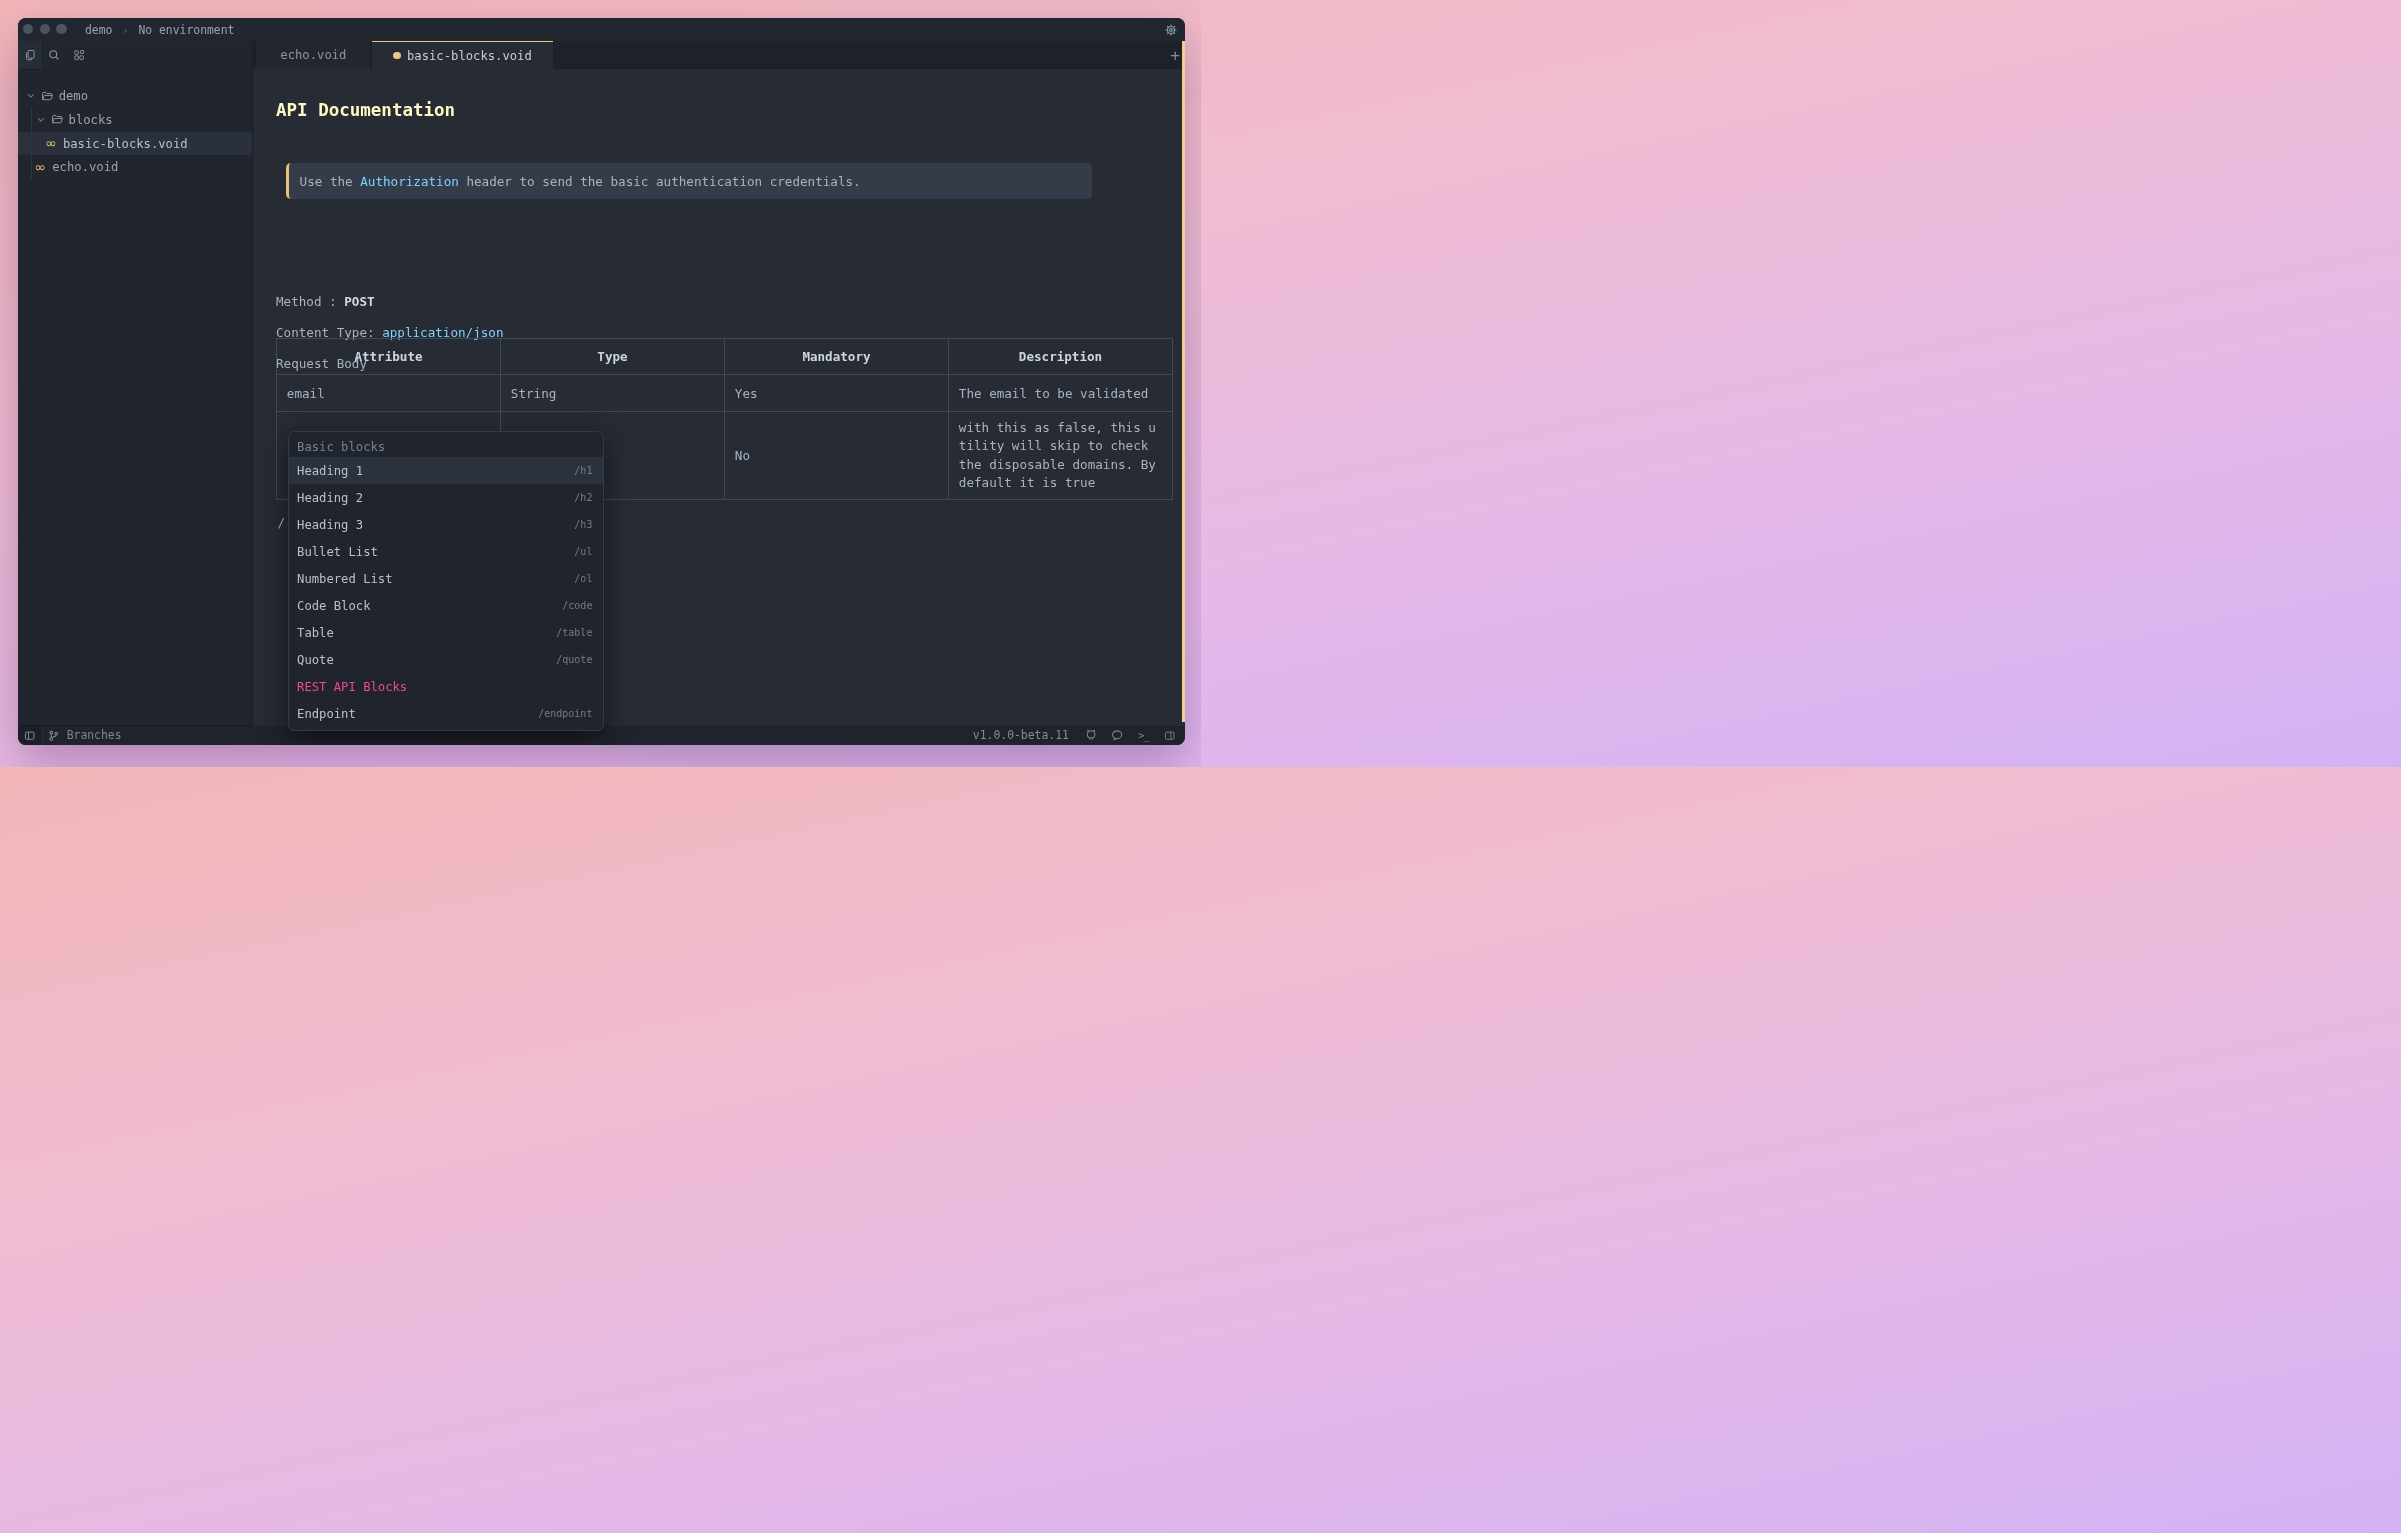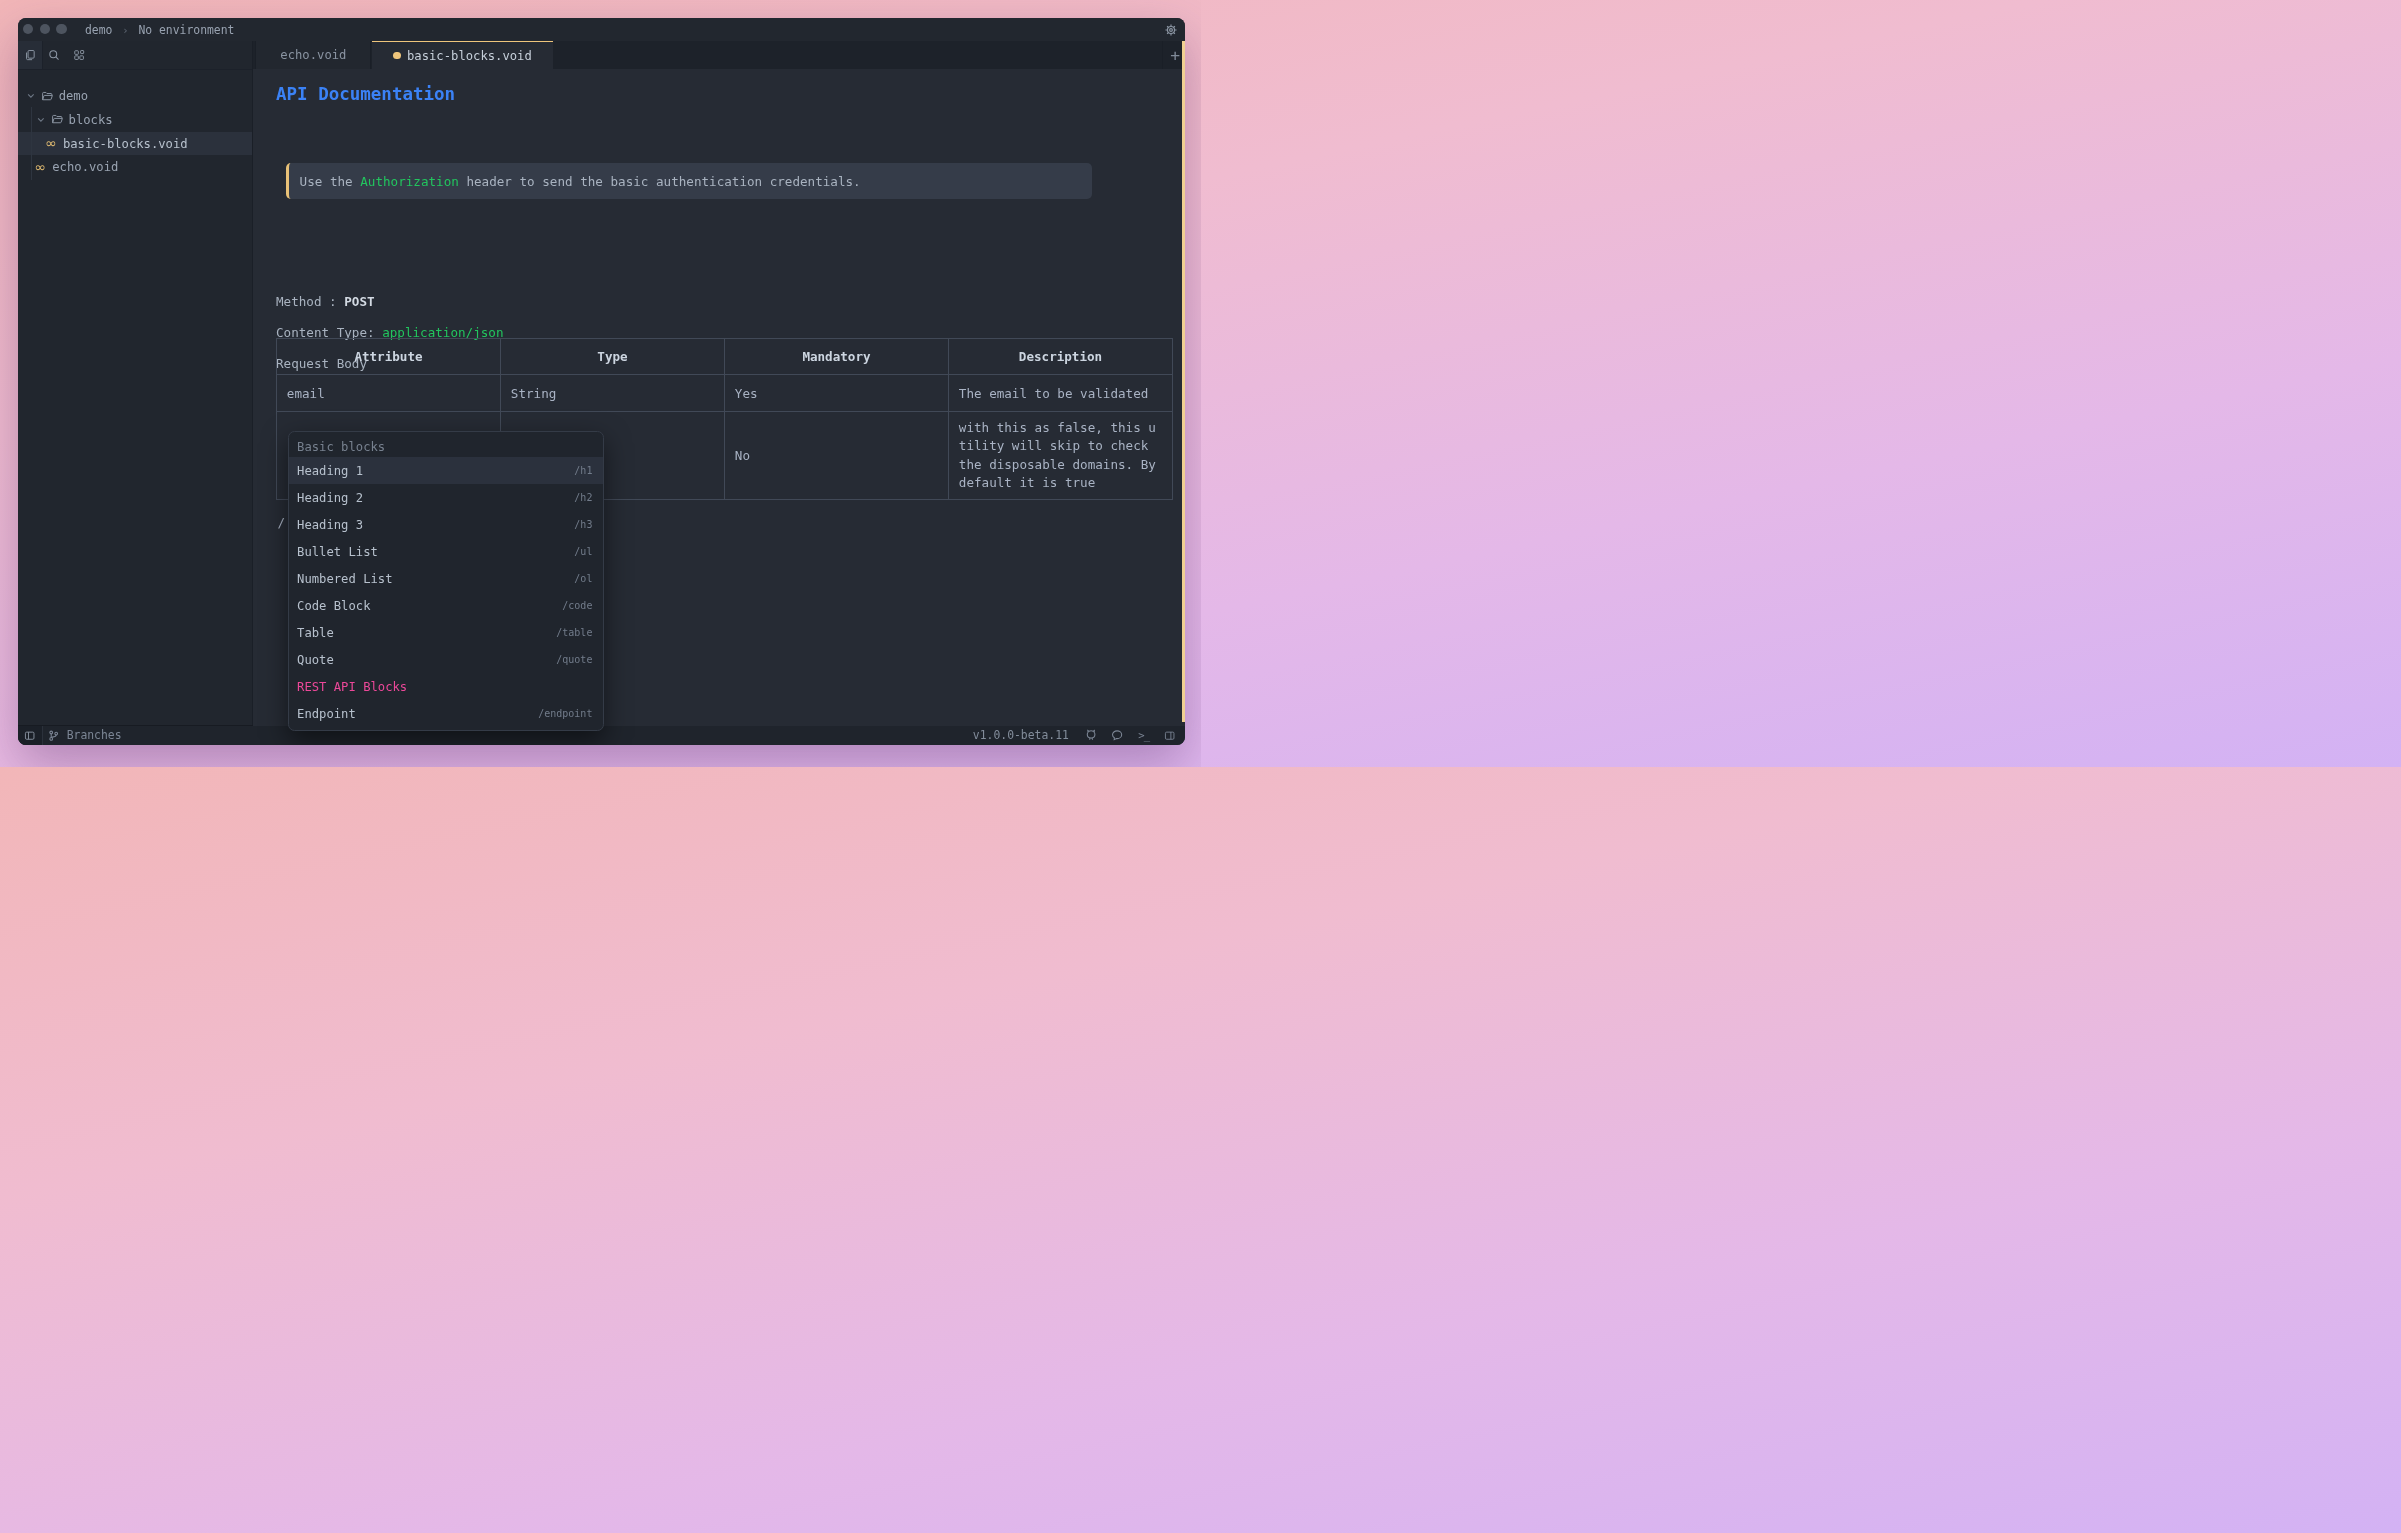--- a/index.html
+++ b/index.html
@@ -42,25 +42,25 @@
   .main{position:absolute;left:235px;top:23px;right:0;bottom:19.5px;z-index:10;}
   .tabstrip{position:absolute;left:0;top:0;right:0;height:28px;background:#1d222a;border-bottom:0.8px solid #1a1f27;}
   .tab{position:absolute;top:0;height:28px;display:flex;align-items:center;justify-content:center;gap:6.5px;
     font-size:12.2px;box-sizing:border-box;}
   .tab.inactive{left:2.4px;width:116px;background:#22272f;border-right:0.8px solid #1a1f27;border-left:0.8px solid #1a1f27;color:#8a94a2;}
   .tab.active{left:119px;width:181px;height:28.5px;background:#262b34;border-top:1.6px solid #eec57c;color:#c6cfda;z-index:2;}
   .mod-dot{width:7.3px;height:7.3px;border-radius:50%;background:#eec57c;flex:0 0 auto;}
   .plus-zone{position:absolute;left:909px;top:0;width:24.4px;height:28px;border-left:0.8px solid #1a1f27;
     display:flex;align-items:center;justify-content:center;color:#808a98;font-size:16.3px;}
   .content{position:absolute;left:0;top:28px;right:0;bottom:0;background:#262b34;}
-  .doc-h1{position:absolute;left:23px;top:13px;font-size:17.5px;font-weight:700;color:#3b82f6;line-height:24.4px;}
+  .doc-h1{position:absolute;left:23px;top:29px;font-size:17.5px;font-weight:700;color:#fef9c3;line-height:24.4px;}
   .quote{position:absolute;left:33px;top:94px;width:806px;height:36px;background:#353c49;border-left:3.3px solid #e8c177;
     border-radius:4.9px;display:flex;align-items:center;box-sizing:border-box;padding-left:10.6px;
     font-size:12.6px;color:#a9b3c0;white-space:pre;}
-  .code-y{color:#22c55e;}
+  .code-y{color:#7dd3fc;}
   .pline{position:absolute;left:23px;height:18.7px;line-height:18.7px;font-size:12.6px;color:#a9b3c0;white-space:pre;margin-top:48px;}
   .pl-method{top:176px}.pl-ctype{top:207px}.pl-rbody{top:238px}
   .pl-strong{color:#d3dae3;font-weight:700;}
   .doc-table{position:absolute;left:23px;top:269px;border-collapse:collapse;table-layout:fixed;width:896px;
     font-size:12.6px;color:#a9b3c4;}
   .doc-table th,.doc-table td{border:0.8px solid #414957;padding:0 9.8px;box-sizing:border-box;}
   .doc-table th{height:36px;font-weight:700;color:#ccd5e0;text-align:center;}
   .doc-table tr.r1 td{height:37px;}
   .doc-table tr.r2 td{height:85px;}
   td.desc{white-space:pre-line;line-height:18.5px;padding:6.5px 9.8px;}

